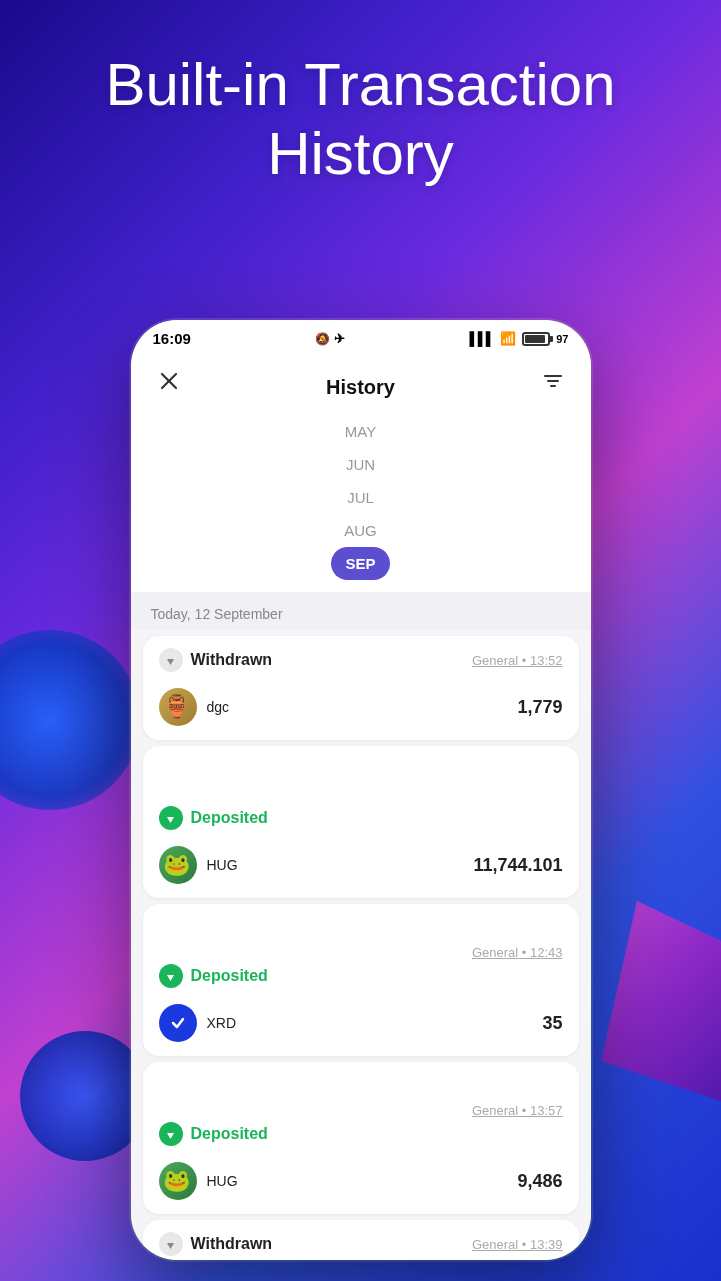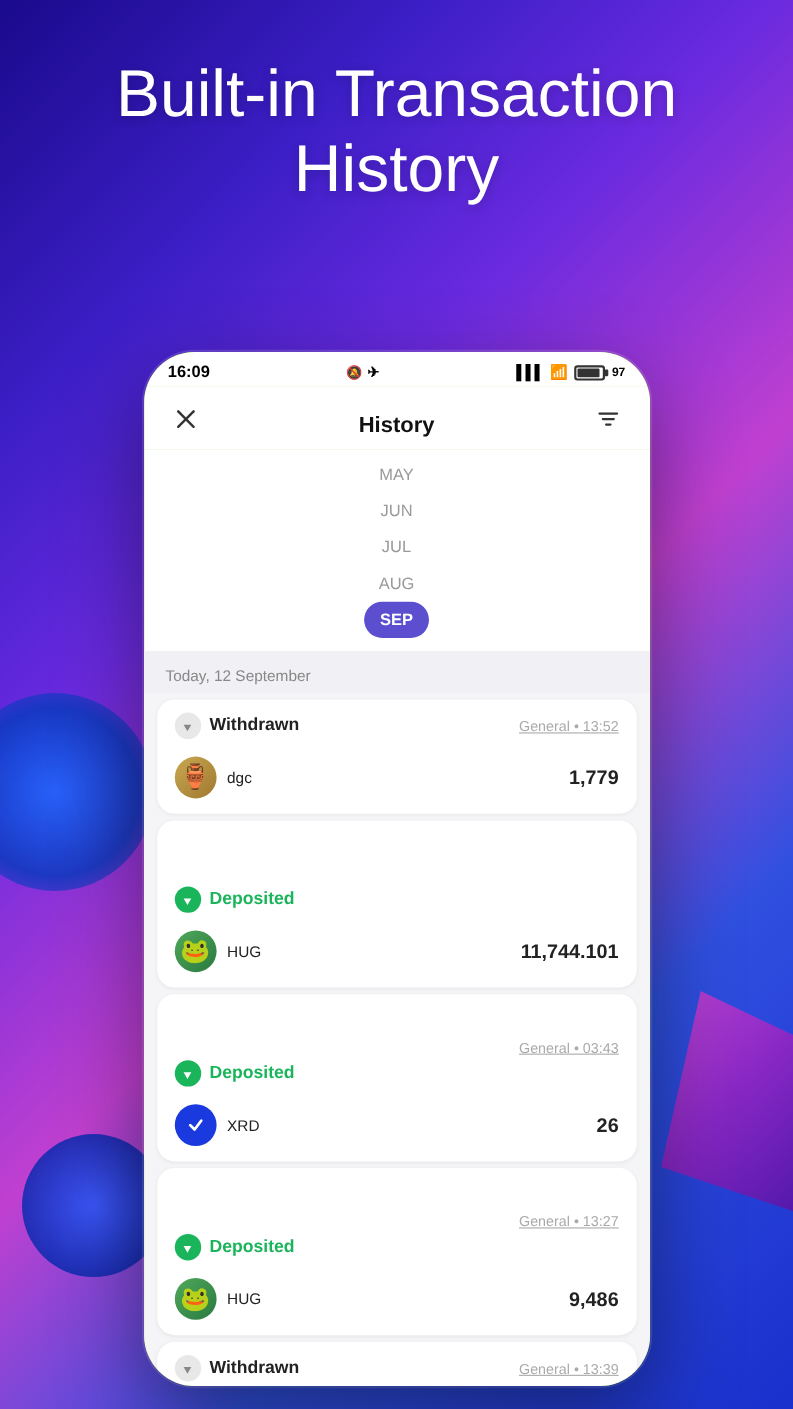--- a/index.html
+++ b/index.html
@@ -364,46 +364,46 @@
       <div class="tx-group">
         <div class="tx-header">
           <div class="tx-type deposited">
             <div class="deposited-icon">
               <svg width="13" height="13" viewBox="0 0 13 13">
                 <path d="M6.5 11 L10 5 L3 5 Z" fill="white"></path>
               </svg>
             </div>
             <span>Deposited</span>
           </div>
-          <div class="tx-meta">General • 03:43</div>
+          <div class="tx-meta">General • 12:43</div>
         </div>
         <div class="tx-row">
           <div class="tx-coin">
             <div class="coin-icon" style="background: #1a3adf; color: white; font-size: 18px;">
               <svg width="22" height="22" viewBox="0 0 22 22">
                 <circle cx="11" cy="11" r="10" fill="#1a3adf"></circle>
                 <path d="M6 11 L10 15 L16 7" stroke="white" stroke-width="2.5" stroke-linecap="round" stroke-linejoin="round" fill="none"></path>
               </svg>
             </div>
             <span class="coin-name">XRD</span>
           </div>
-          <span class="coin-amount">26</span>
+          <span class="coin-amount">35</span>
         </div>
       </div>
       <div class="tx-group">
         <div class="tx-header">
           <div class="tx-type deposited">
             <div class="deposited-icon">
               <svg width="13" height="13" viewBox="0 0 13 13">
                 <path d="M6.5 11 L10 5 L3 5 Z" fill="white"></path>
               </svg>
             </div>
             <span>Deposited</span>
           </div>
-          <div class="tx-meta">General • 13:27</div>
+          <div class="tx-meta">General • 13:57</div>
         </div>
         <div class="tx-row">
           <div class="tx-coin">
             <div class="coin-icon" style="background: linear-gradient(135deg, #4fa85a, #2a7a40);">🐸</div>
             <span class="coin-name">HUG</span>
           </div>
           <span class="coin-amount">9,486</span>
         </div>
       </div>
       <div class="tx-group">

